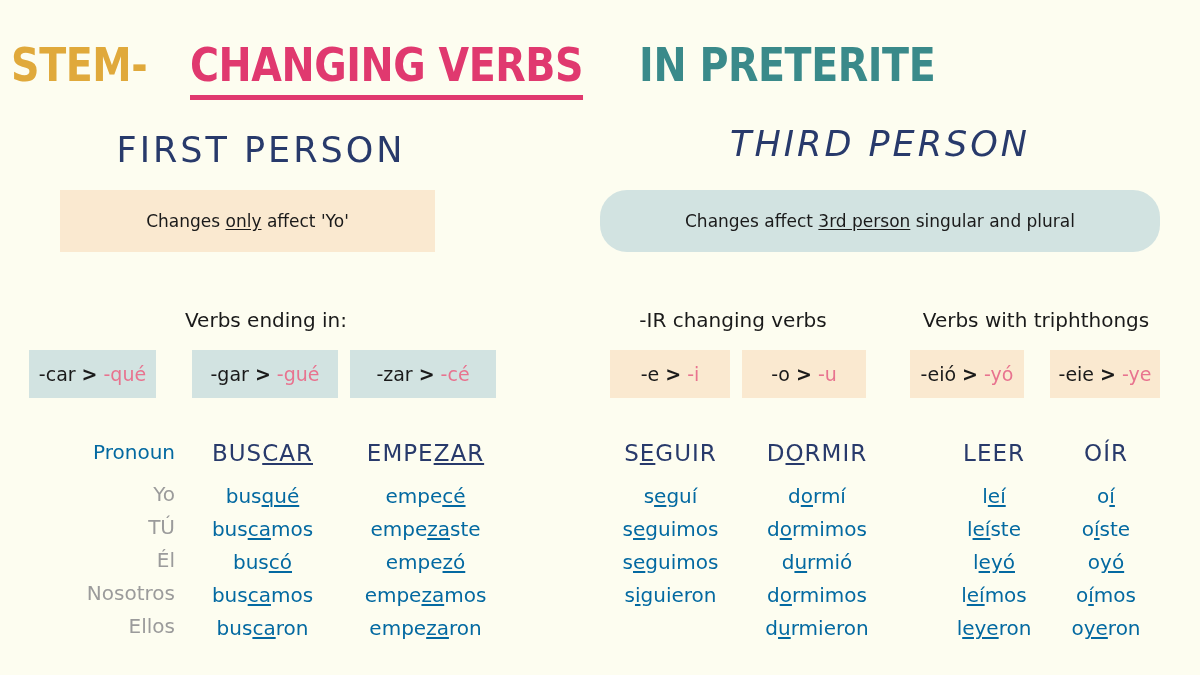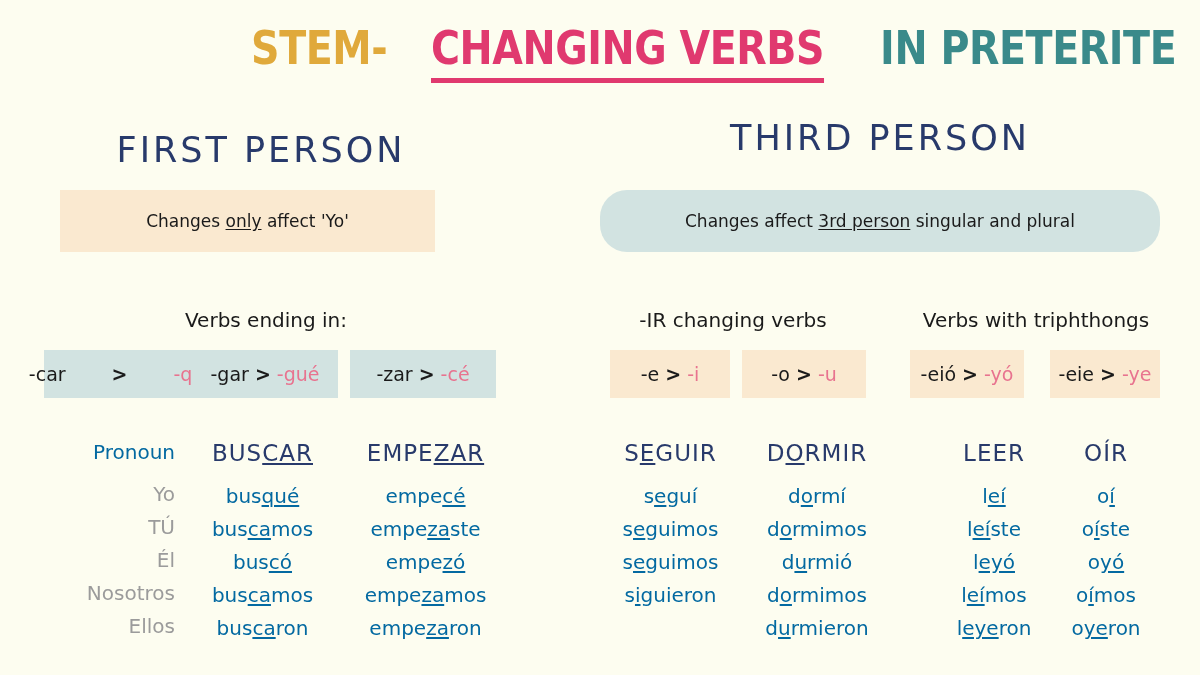--- a/index.html
+++ b/index.html
@@ -11,24 +11,24 @@
     height: 675px;
     background: #fdfdf0;
     font-family: "DejaVu Sans", sans-serif;
     overflow: hidden;
     position: relative;
   }
 
   
   #title-bar {
     position: absolute;
-    top: 21px;
+    top: 38px;
     left: 0;
     width: 1200px;
-    text-align: right;
+    text-align: left;
     white-space: nowrap;
   }
   .title-word {
     font-family: "DejaVu Sans", sans-serif;
     font-size: 46px;
     font-weight: bold;
     letter-spacing: -0.5px;
     transform: scaleX(0.86);
     display: inline-block;
     transform-origin: center;
@@ -42,21 +42,21 @@
     position: absolute;
     font-family: "DejaVu Sans", sans-serif;
     font-size: 35px;
     font-weight: normal;
     letter-spacing: 3px;
     color: #283a6b;
     text-align: center;
     white-space: nowrap;
   }
   #first-person-head { top: 130px; left: 72px;  width: 378px; }
-  #third-person-head { top: 118px; left: 600px; width: 560px; }
+  #third-person-head { top: 124px; left: 600px; width: 560px; font-style: italic; }
 
   
   .callout {
     position: absolute;
     display: flex;
     align-items: center;
     justify-content: center;
     font-family: "DejaVu Sans", sans-serif;
     font-size: 17px;
     color: #1a1a1a;
@@ -97,21 +97,21 @@
     white-space: nowrap;
     top: 350px;
     height: 48px;
   }
   .chip-teal  { background: #d2e3e1; }
   .chip-cream { background: #fae9d0; }
   .chip .from { color: #1a1a1a; }
   .chip .arr  { color: #1a1a1a; font-weight: bold; margin: 0 6px; }
   .chip .to   { color: #e8738f; }
 
-  #chip-car { left: 44px;   width: 157px; gap: 40px; }
+  #chip-car { left: 29px;   width: 127px; }
   #chip-gar { left: 192px;  width: 146px; }
   #chip-zar { left: 350px;  width: 146px; }
   #chip-e-i { left: 610px;  width: 120px; }
   #chip-o-u { left: 742px;  width: 124px; }
   #chip-eio { left: 910px;  width: 114px; }
   #chip-eie { left: 1050px; width: 110px; }
 
   
   .conj-col {
     position: absolute;

